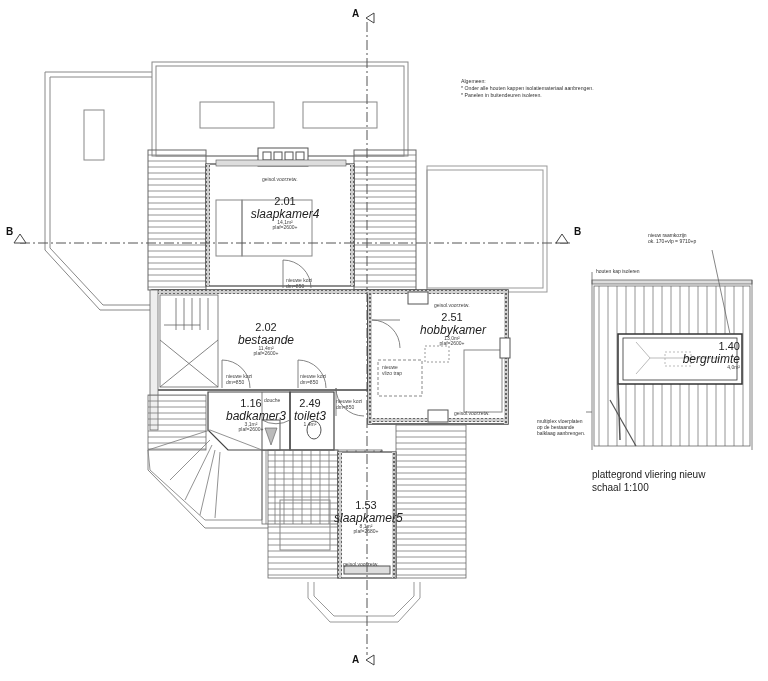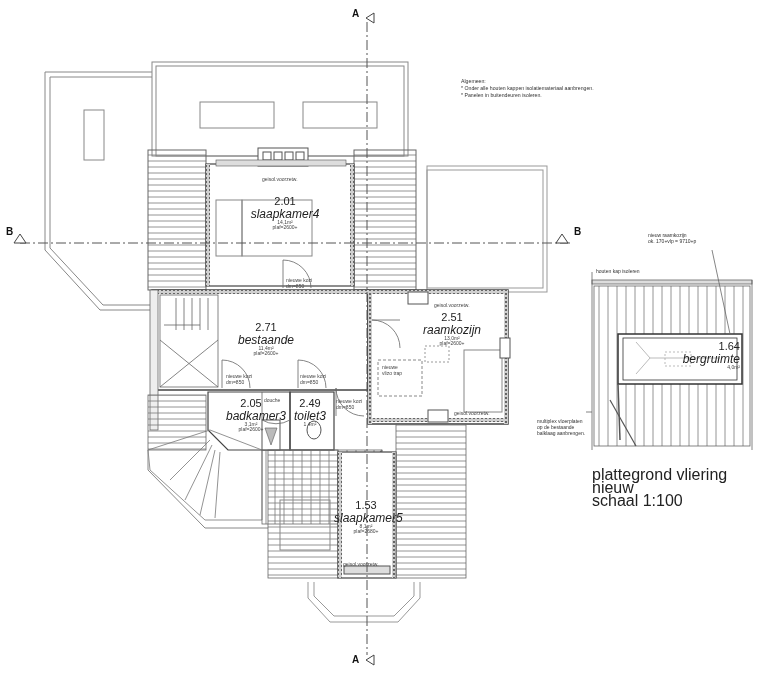--- a/index.html
+++ b/index.html
@@ -6,21 +6,21 @@
   body { width: 768px; height: 681px; position: relative; overflow: hidden;
          font-family: "Liberation Sans", sans-serif; color: #222; }
   svg.plan { position: absolute; left: 0; top: 0; }
   .lbl { position: absolute; white-space: nowrap; line-height: 1.05; text-align: center; }
   .room-no { font-size: 11px; color: #222; }
   .room-name { font-size: 12px; color: #222; font-style: italic; }
   .room-sub { font-size: 5px; color: #444; }
   .tiny { font-size: 5px; color: #444; position: absolute; white-space: nowrap; }
   .notes { position: absolute; left: 461px; top: 78px; font-size: 5.2px; color: #333; line-height: 7px; }
   .marker { position: absolute; font-size: 10px; font-weight: bold; color: #111; }
-  .title-block { position: absolute; left: 592px; top: 468px; font-size: 16px; color: #222; line-height: 13px; }
+  .title-block { position: absolute; left: 592px; top: 468px; font-size: 10px; color: #222; line-height: 13px; }
   .annot { position: absolute; font-size: 5px; color: #333; line-height: 6px; white-space: nowrap; }
 </style>
 </head>
 <body>
 
 <svg class="plan" width="768" height="681" viewBox="0 0 768 681">
   <defs>
     <pattern id="hatchH" width="8" height="6" patternUnits="userSpaceOnUse">
       <line x1="0" y1="5" x2="8" y2="5" stroke="#777" stroke-width="0.8"></line>
     </pattern>
@@ -180,55 +180,55 @@
 </div>
 
 <div class="lbl" style="left:250px; top:196px; width:70px;">
   <div class="room-no">2.01</div>
   <div class="room-name">slaapkamer4</div>
   <div class="room-sub">14,1m²</div>
   <div class="room-sub">plaf=2600+</div>
 </div>
 
 <div class="lbl" style="left:236px; top:322px; width:60px;">
-  <div class="room-no">2.71</div>
+  <div class="room-no">2.02</div>
   <div class="room-name">bestaande</div>
   <div class="room-sub">11,4m²</div>
   <div class="room-sub">plaf=2600+</div>
 </div>
 
 <div class="lbl" style="left:292px; top:398px; width:36px;">
   <div class="room-no">2.49</div>
   <div class="room-name">toilet3</div>
   <div class="room-sub">1,4m²</div>
 </div>
 
 <div class="lbl" style="left:420px; top:312px; width:64px;">
   <div class="room-no">2.51</div>
-  <div class="room-name">raamkozijn</div>
+  <div class="room-name">hobbykamer</div>
   <div class="room-sub">13,0m²</div>
   <div class="room-sub">plaf=2600+</div>
 </div>
 
 <div class="lbl" style="left:226px; top:398px; width:50px;">
-  <div class="room-no">2.05</div>
+  <div class="room-no">1.16</div>
   <div class="room-name">badkamer3</div>
   <div class="room-sub">3,1m²</div>
   <div class="room-sub">plaf=2600+</div>
 </div>
 
 <div class="lbl" style="left:334px; top:500px; width:64px;">
   <div class="room-no">1.53</div>
   <div class="room-name">slaapkamer5</div>
   <div class="room-sub">8,1m²</div>
   <div class="room-sub">plaf=2680+</div>
 </div>
 
 <div class="lbl" style="left:680px; top:341px; width:60px; text-align:right;">
-  <div class="room-no">1.64</div>
+  <div class="room-no">1.40</div>
   <div class="room-name">bergruimte</div>
   <div class="room-sub">4,0m²</div>
 </div>
 
 <div class="tiny" style="left:262px; top:176px;">geisol.voorzetw.</div>
 <div class="tiny" style="left:434px; top:302px;">geisol.voorzetw.</div>
 <div class="tiny" style="left:454px; top:410px;">geisol.voorzetw.</div>
 <div class="tiny" style="left:343px; top:561px;">geisol.voorzetw.</div>
 
 <div class="tiny" style="left:286px; top:277px; line-height:6px;">

